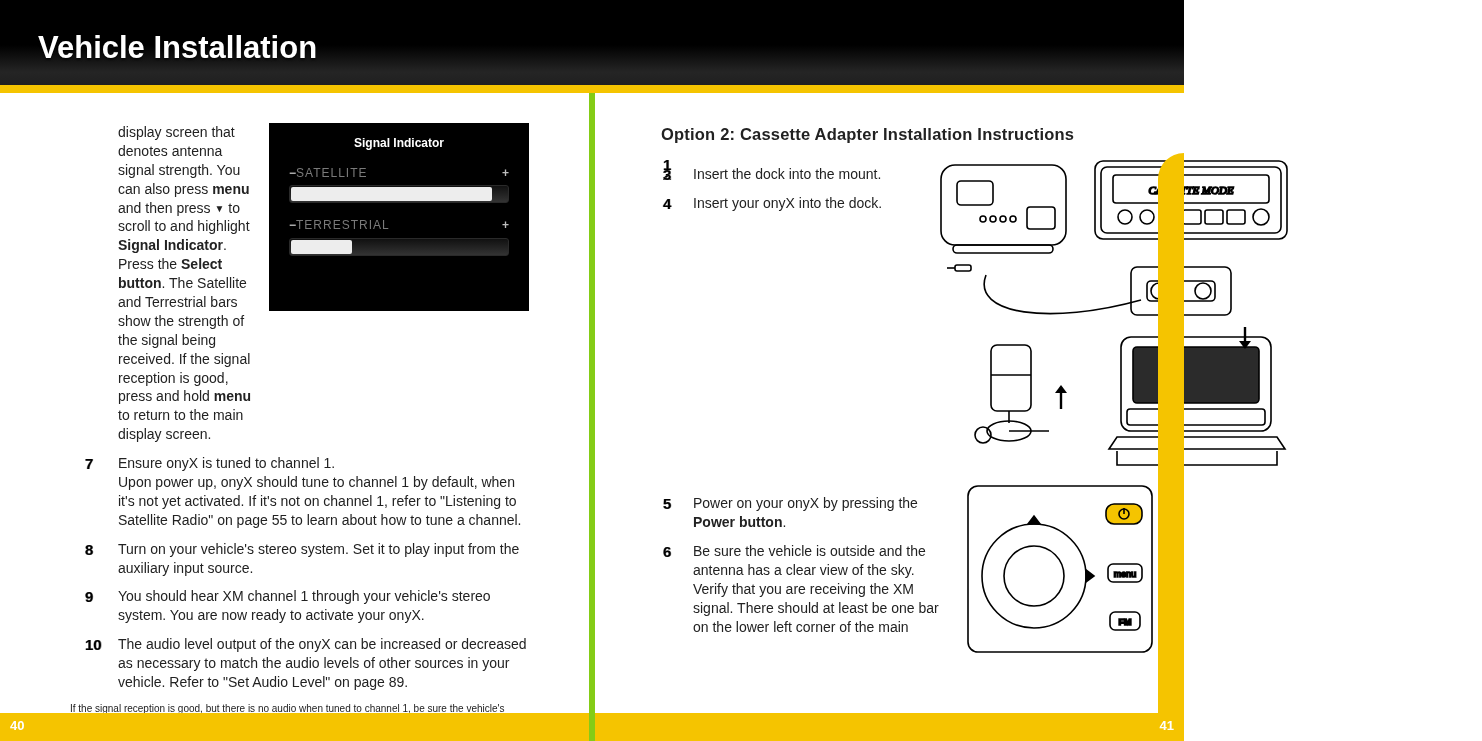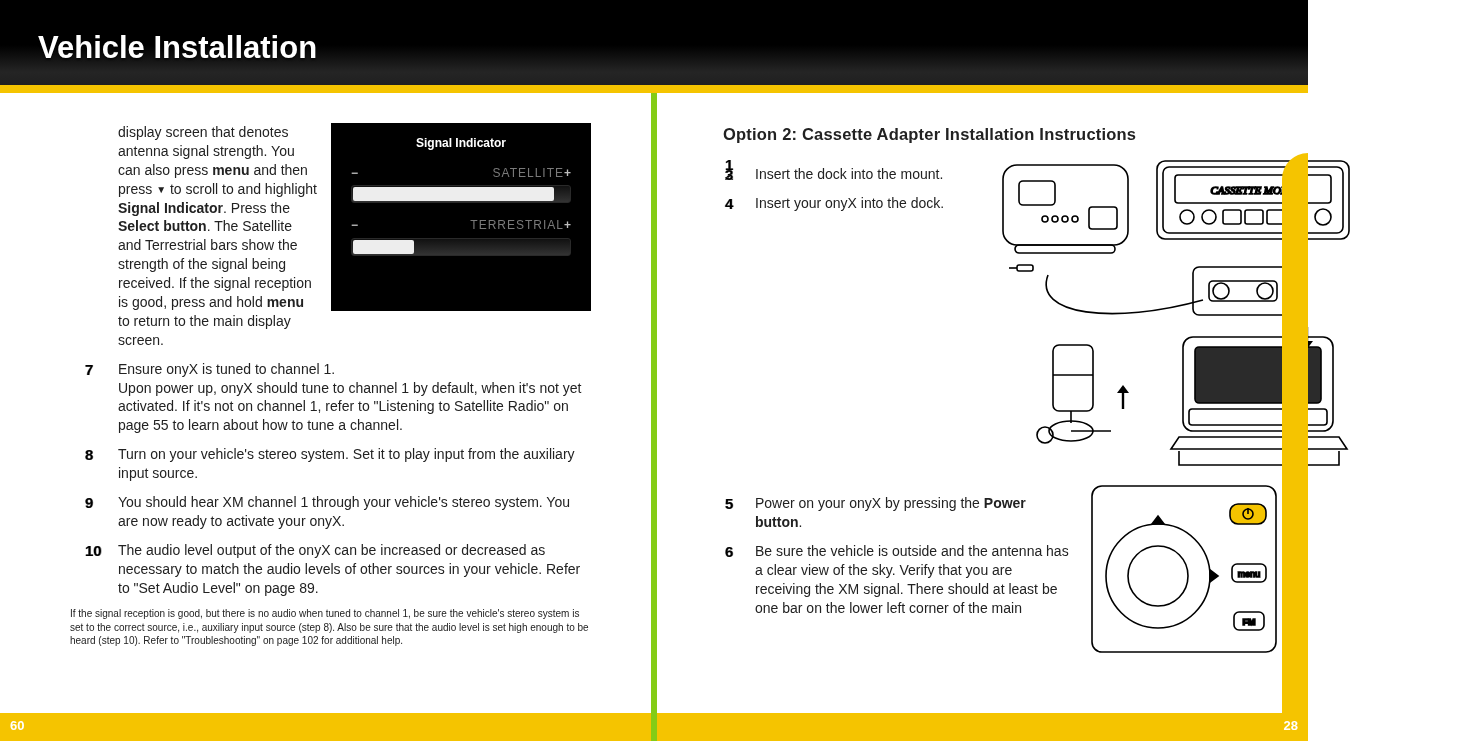--- a/index.html
+++ b/index.html
@@ -5,21 +5,21 @@
   html, body {
     margin: 0;
     padding: 0;
     width: 1482px;
     height: 741px;
     font-family: Arial, Helvetica, sans-serif;
     overflow: hidden;
   }
   .outer {
     position: relative;
-    width: 1308px;
+    width: 1184px;
     height: 741px;
     background: #000000;
   }
   .header-grad {
     position: absolute;
     left: 0; top: 0; right: 0; height: 90px;
     background: linear-gradient(to bottom, #000 0%, #000 50%, #252525 80%, #1d1d1d 100%);
   }
   .title {
     position: absolute;
@@ -94,21 +94,21 @@
     padding: 10px 18px 16px 18px;
   }
   .sig-title {
     text-align: center;
     font-size: 12px;
     font-weight: bold;
     margin-bottom: 14px;
   }
   .sig-row { margin-bottom: 14px; }
   .sig-label { color: #7a7a7a; font-size: 12px; text-align: center; display: flex; justify-content: space-between; align-items: center; margin-bottom: 4px; }
-  .sig-label .lab { flex: 1; text-align: right; letter-spacing: 1px; }
+  .sig-label .lab { flex: 1; text-align: left; letter-spacing: 1px; }
   .minus, .plus { color:#bdbdbd; font-weight:bold; }
   .bar-out { height: 16px; background: linear-gradient(to bottom,#111,#333); border-radius: 3px; position: relative; border:1px solid #2a2a2a; }
   .bar-fill { position:absolute; left:1px; top:1px; bottom:1px; background:#ededed; border-radius:2px; }
   .footnote { margin-top: 0; font-size: 10px; padding-left:0; }
   .pagenum-left {
     position: absolute;
     left: 10px;
     bottom: 8px;
     color: #fff;
     font-weight: bold;
@@ -373,15 +373,15 @@
               </g>
             </svg>
           </div>
         </div>
 
       </div>
       <div class="yellow-footer-right"></div>
     </div>
   </div>
 
-  <div class="pagenum-left">60</div>
-  <div class="pagenum-right">28</div>
+  <div class="pagenum-left">40</div>
+  <div class="pagenum-right">41</div>
 </div>
 
 </body></html>

